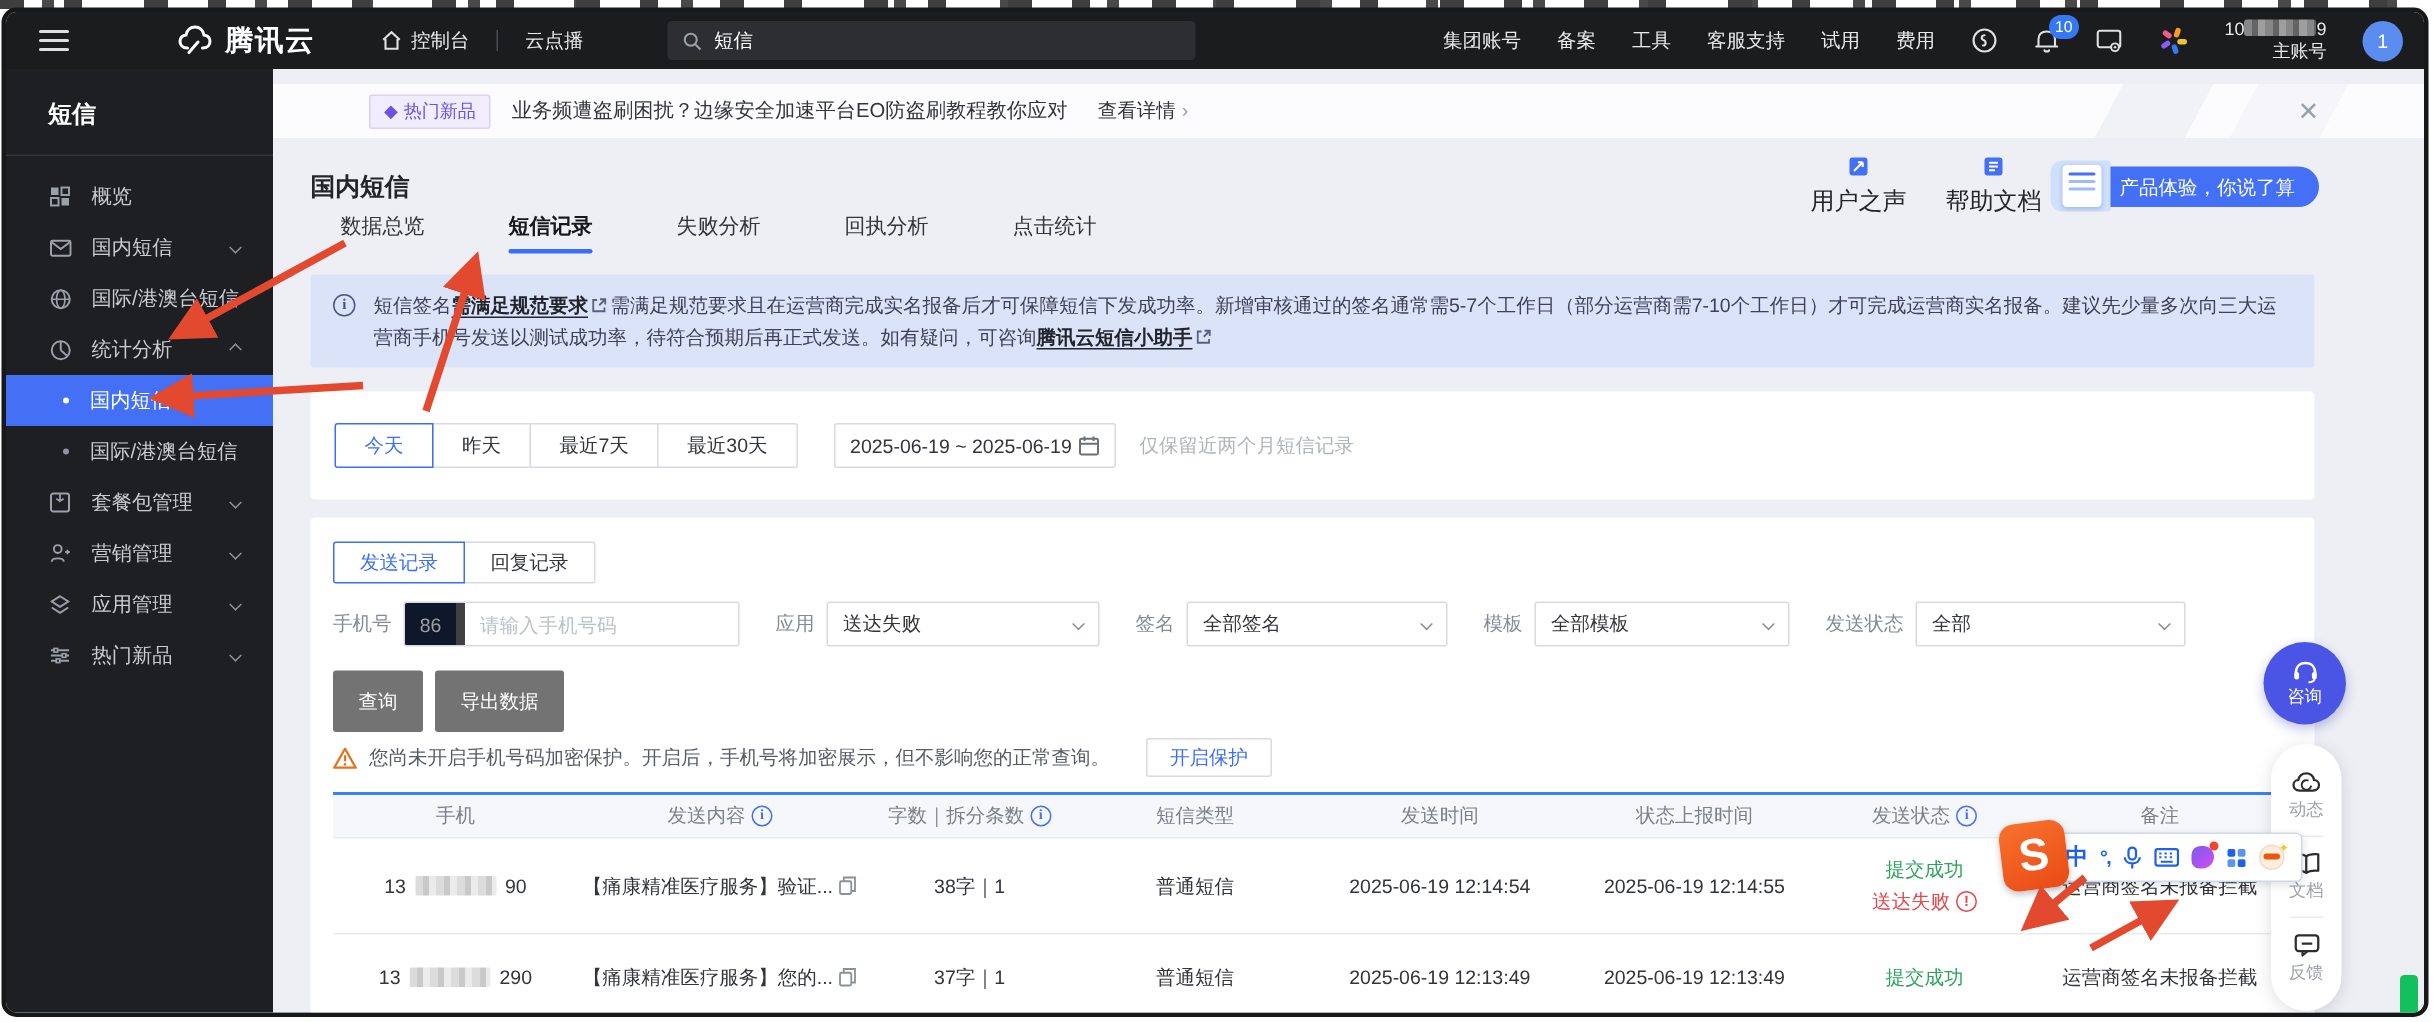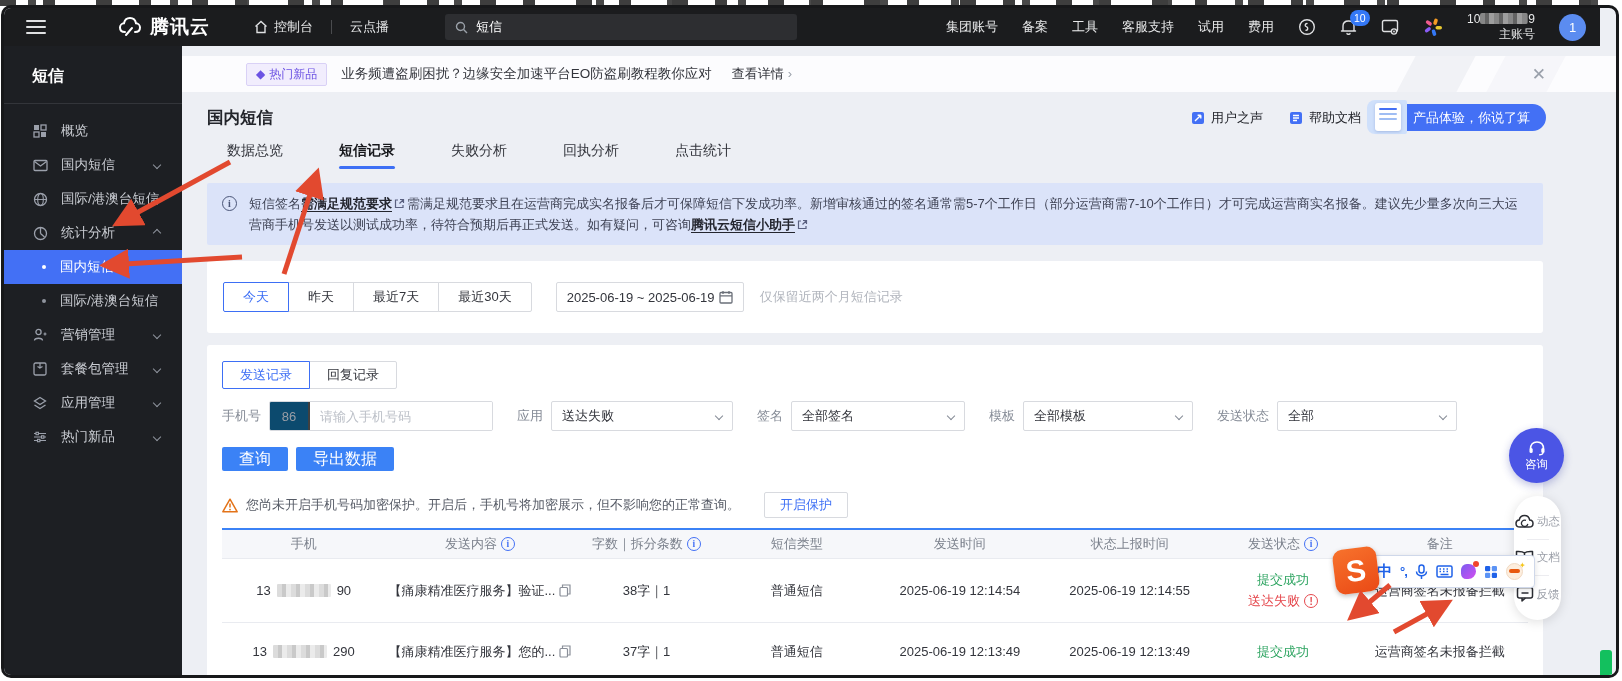--- a/index.html
+++ b/index.html
@@ -7,21 +7,21 @@
     font-family:"Liberation Sans","DejaVu Sans",sans-serif; }
   .noise { position:absolute; left:0; top:0; right:0; height:6px;
     background:
       repeating-linear-gradient(90deg,#1d1d1d 0 16px,transparent 16px 43px,#1d1d1d 43px 55px,transparent 55px 96px),
       repeating-linear-gradient(90deg,transparent 0 28px,#2a2a2a 28px 36px,transparent 36px 71px);
     opacity:.85; }
   .frame { position:absolute; left:1px; top:5px; width:1618px; height:673px;
     border:3px solid #17181a; border-radius:10px; overflow:hidden; background:#edeff4; }
 
   
-  .topbar { position:absolute; left:0; top:0; right:16px; height:38px; background:#1b1c1e;
+  .topbar { position:absolute; left:0; top:0; right:0; height:38px; background:#1b1c1e;
     display:flex; align-items:center; color:#e8e9ea; font-size:13px; z-index:20; }
   .hamburger { width:20px; height:14px; margin-left:22px; display:flex; flex-direction:column;
     justify-content:space-between; cursor:pointer; }
   .hamburger i { height:2px; background:#dfe0e2; border-radius:1px; }
   .brand { display:flex; align-items:center; gap:8px; margin-left:72px; font-size:19px;
     font-weight:bold; color:#fff; letter-spacing:1px; }
   .tb-item { display:flex; align-items:center; gap:6px; margin-left:44px; cursor:pointer; }
   .tb-divider { width:1px; height:14px; background:#4a4b4e; margin:0 18px; }
   .tb-search { margin-left:56px; width:352px; height:26px; background:#2d2e31; border-radius:3px;
     display:flex; align-items:center; gap:8px; padding:0 10px; color:#fff; cursor:text; }
@@ -63,21 +63,21 @@
     border:1px solid #d9d1f6; border-radius:2px; padding:2px 9px; display:flex; gap:4px; align-items:center; }
   .promo-text { position:relative; font-size:13.5px; color:#33353c; }
   .promo-link { position:relative; font-size:13px; color:#33353c; cursor:pointer; margin-left:6px; }
   .promo-link b { color:#9aa0ab; font-weight:normal; margin-left:4px; }
   .close-x { position:absolute; top:20px; right:70px; font-size:17px; color:#9aa0ab; cursor:pointer;
     line-height:1; }
 
   .pagehead { position:absolute; top:58px; left:25px; right:70px; display:flex; align-items:center; }
   .page-title { font-size:16.5px; font-weight:bold; color:#23252b; }
   .ph-right { margin-left:auto; display:flex; align-items:center; gap:26px; }
-  .ph-link { display:flex; align-items:center; gap:6px; font-size:13px; color:#23252b; cursor:pointer; }
+  .ph-link { display:flex; align-items:center; gap:6px; font-size:16px; color:#23252b; cursor:pointer;flex-direction:column; }
   .exp-wrap { position:relative; display:flex; align-items:center; cursor:pointer; }
   .exp-pill { background:#4370f5; color:#fff; font-size:13px; height:27px; border-radius:14px;
     display:flex; align-items:center; padding:0 16px 0 26px; }
   .exp-card { position:absolute; left:-20px; top:-4px; width:40px; height:34px; background:#cfe0fb;
     border-radius:8px 2px 2px 8px; }
   .exp-paper { position:absolute; left:-12px; top:-1px; width:26px; height:28px; background:#fff;
     border-radius:3px; box-shadow:0 1px 3px rgba(40,70,160,.25); padding:5px 4px; }
   .exp-paper i { display:block; height:2px; background:#9fbdf3; margin-bottom:3px; border-radius:1px; }
   .exp-paper i:first-child { background:#4370f5; }
 
@@ -112,30 +112,30 @@
   .row-tabs { position:absolute; top:16px; left:15px; display:flex; }
   .rt-btn { height:28px; padding:0 17px; display:flex; align-items:center; font-size:13px; color:#33353c;
     background:#fff; border:1px solid #d8dadf; margin-left:-1px; cursor:pointer; }
   .rt-btn:first-child { margin-left:0; border-radius:2px 0 0 2px; }
   .rt-btn:last-child { border-radius:0 2px 2px 0; }
   .rt-btn.active { border-color:#3d6ff5; color:#3d6ff5; z-index:2; position:relative; }
   .row-filters { position:absolute; top:56px; left:15px; right:15px; display:flex; align-items:center; }
   .flabel { font-size:13px; color:#858b96; margin-right:8px; white-space:nowrap; }
   .ml24 { margin-left:24px; }
   .phonegrp { display:flex; height:30px; border:1px solid #d8dadf; border-radius:2px; overflow:hidden; }
-  .pprefix { width:40px; background:#0c4a6e; border-right:2px solid #404040; color:#9a9ea6;
+  .pprefix { width:40px; background:#0f172a; border-right:6px solid #404040; color:#9a9ea6;
     font-size:13px; display:flex; align-items:center; justify-content:center; }
   .pinput { width:182px; border:none; outline:none; font-size:13px; padding:0 10px; color:#33353c;
     font-family:inherit; }
   .pinput::placeholder { color:#bcc0c8; }
   .select { height:30px; border:1px solid #d8dadf; border-radius:2px; background:#fff; display:flex;
     align-items:center; justify-content:space-between; padding:0 10px; font-size:13px; color:#33353c;
     cursor:pointer; }
   .row-actions { position:absolute; top:102px; left:15px; display:flex; gap:8px; }
-  .btn-blue { height:24px; padding:0 17px; background:#3b82f6; color:#fff; font-size:16px; border:none;
+  .btn-blue { height:41px; padding:0 17px; background:#737373; color:#fff; font-size:13px; border:none;
     border-radius:2px; cursor:pointer; font-family:inherit; }
   .row-warning { position:absolute; top:147px; left:15px; display:flex; align-items:center; gap:8px;
     font-size:13px; color:#565b66; }
   .btn-ghost { height:26px; padding:0 15px; margin-left:16px; background:#fff; color:#3d6ff5;
     font-size:13px; border:1px solid #d8dadf; border-radius:2px; cursor:pointer; font-family:inherit; }
 
   .table { position:absolute; top:183px; left:15px; right:15px; }
   .thead { display:flex; align-items:center; height:30px; background:#f6f7fa;
     border-top:2px solid #3b82f6; }
   .th { font-size:13px; color:#7b818c; text-align:center; display:flex; align-items:center;
@@ -158,21 +158,21 @@
     font-size:10px; display:inline-flex; align-items:center; justify-content:center; font-weight:bold; cursor:pointer; }
 
   
   .consult { position:absolute; right:52px; top:420px; width:55px; height:55px; border-radius:50%;
     background:#4b55e5; color:#fff; display:flex; flex-direction:column; align-items:center;
     justify-content:center; gap:1px; font-size:11.5px; cursor:pointer; z-index:40;
     box-shadow:0 3px 8px rgba(40,50,160,.3); }
   .fpanel { position:absolute; right:55px; top:488px; width:47px; background:#fff; border-radius:24px;
     box-shadow:0 2px 12px rgba(0,0,0,.13); padding:12px 0; display:flex; flex-direction:column;
     align-items:center; z-index:40; }
-  .fp-item { display:flex; flex-direction:row; align-items:center; gap:3px; padding:6px 0;
+  .fp-item { display:flex; flex-direction:column; align-items:center; gap:3px; padding:6px 0;
     font-size:11.5px; color:#9b9fa8; cursor:pointer; }
   .fp-div { width:22px; height:1px; background:#ececf0; margin:4px 0; }
   .green-sliver { position:absolute; right:4px; top:642px; width:12px; height:28px; background:#13c05e;
     border-radius:3px; z-index:5; }
 
   
   .ime-s { position:absolute; left:1330px; top:540px; width:44px; height:45px; border-radius:10px;
     background:linear-gradient(160deg,#f7722c,#ea4a16); transform:rotate(-7deg); color:#fff;
     font-size:30px; font-weight:bold; display:flex; align-items:center; justify-content:center;
     z-index:55; cursor:pointer; box-shadow:0 2px 5px rgba(0,0,0,.25); }
@@ -330,36 +330,36 @@
       <span class="dot"></span>
       <span>国内短信</span>
     </div>
     <div class="sb-item sb-sub">
       <span class="dot"></span>
       <span>国际/港澳台短信</span>
     </div>
     <div class="sb-item">
       <span class="sbicon">
           <svg width="14" height="14" viewBox="0 0 14 14">
+            <rect x="1" y="1" width="12" height="12" rx="1.5" fill="none" stroke="#9ba0ab" stroke-width="1.3"></rect>
+            <path d="M7 1 V6 L9.5 4.5 M7 6 L4.5 4.5" fill="none" stroke="#9ba0ab" stroke-width="1.2"></path>
+          </svg>
+        </span>
+      <span>套餐包管理</span>
+      <span class="chev"></span>
+    </div>
+    <div class="sb-item">
+      <span class="sbicon">
+          <svg width="14" height="14" viewBox="0 0 14 14">
             <circle cx="5.5" cy="4" r="2.6" fill="none" stroke="#9ba0ab" stroke-width="1.3"></circle>
             <path d="M1.5 12.5 C1.5 9.5 9.5 9.5 9.5 12.5" fill="none" stroke="#9ba0ab" stroke-width="1.3"></path>
             <path d="M10.5 6 H13.5 M12 4.5 V7.5" stroke="#9ba0ab" stroke-width="1.2"></path>
           </svg>
         </span>
       <span>营销管理</span>
-      <span class="chev"></span>
-    </div>
-    <div class="sb-item">
-      <span class="sbicon">
-          <svg width="14" height="14" viewBox="0 0 14 14">
-            <rect x="1" y="1" width="12" height="12" rx="1.5" fill="none" stroke="#9ba0ab" stroke-width="1.3"></rect>
-            <path d="M7 1 V6 L9.5 4.5 M7 6 L4.5 4.5" fill="none" stroke="#9ba0ab" stroke-width="1.2"></path>
-          </svg>
-        </span>
-      <span>套餐包管理</span>
       <span class="chev"></span>
     </div>
     <div class="sb-item">
       <span class="sbicon">
           <svg width="14" height="14" viewBox="0 0 14 14">
             <path d="M7 1.5 L12.5 5 L7 8.5 L1.5 5 Z" fill="none" stroke="#9ba0ab" stroke-width="1.3"></path>
             <path d="M1.5 9 L7 12.5 L12.5 9" fill="none" stroke="#9ba0ab" stroke-width="1.3"></path>
           </svg>
         </span>
       <span>应用管理</span>

